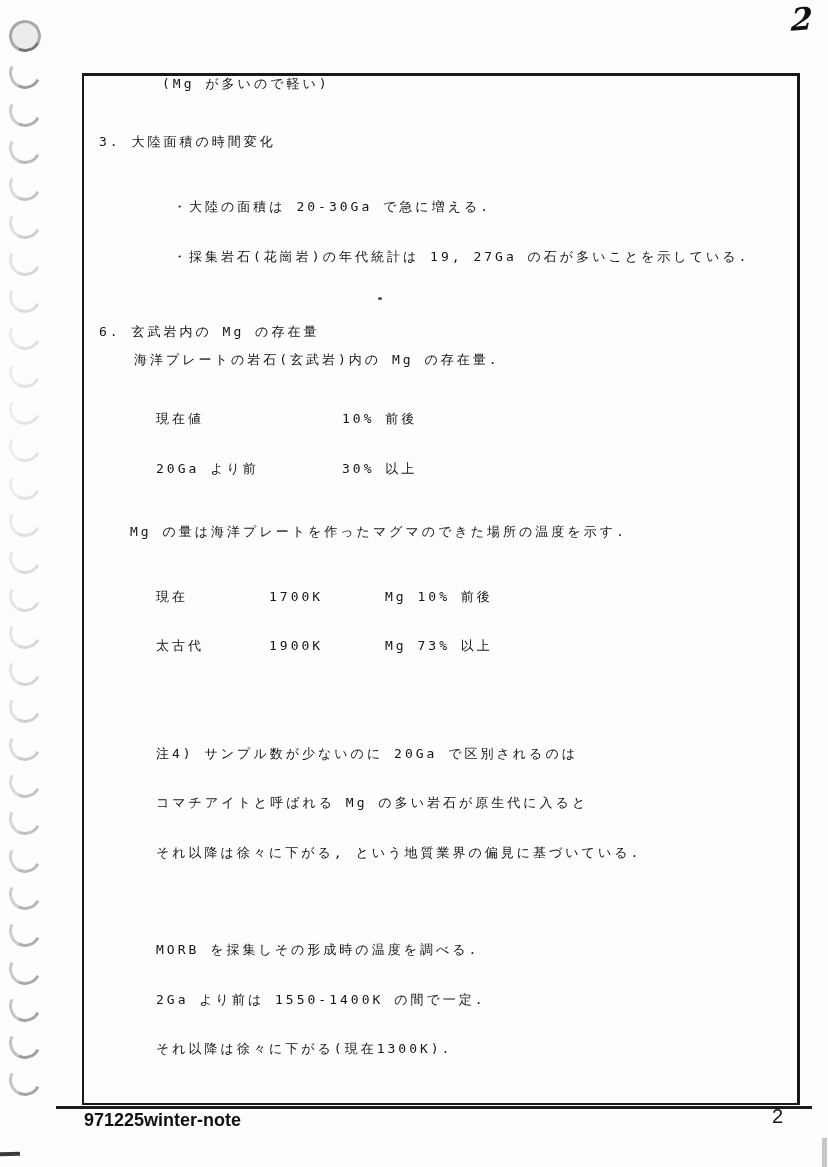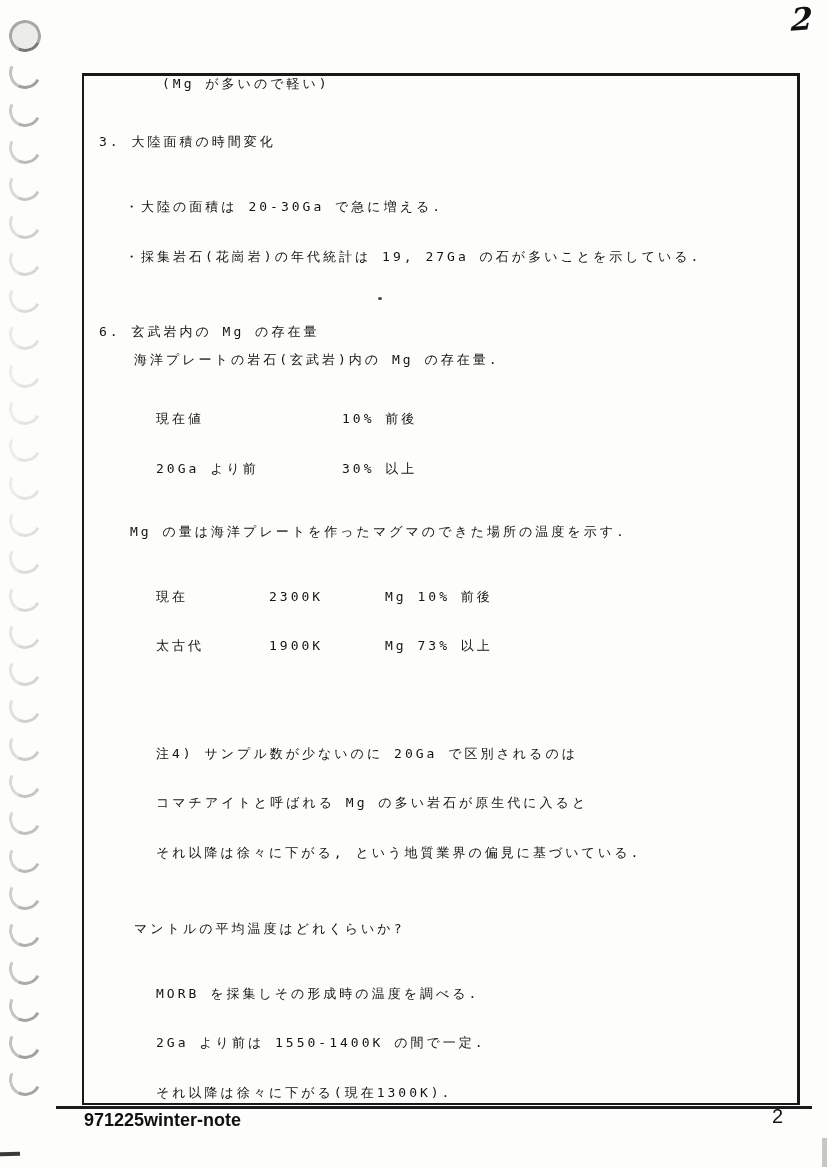--- a/index.html
+++ b/index.html
@@ -29,21 +29,21 @@
     position:absolute;left:82px;top:73px;width:718px;height:1032px;
     border:2px solid #181818;border-top-width:3px;border-right-width:3px;
     box-sizing:border-box;padding-top:0;overflow:hidden;
     font-size:13px;letter-spacing:3px;line-height:16.5px;
   }
   .para{white-space:pre;}
   .line{display:block;white-space:pre;}
   .L0{margin-left:15px;}
   .L1{margin-left:50px;}
   .L2{margin-left:72px;}
-  .Lb{margin-left:41px;}
+  .Lb{margin-left:89px;}
   .Lmg{margin-left:78px;}
   .Lmeaning{margin-left:46px;}
   .trow{display:flex;gap:44px;}
   .t1c1{width:142px;}
   .t2c1{width:69px;}
   .t2c2{width:72px;}
   
   .footer-rule{position:absolute;left:56px;top:1106px;width:756px;height:3px;background:#1c1c1c;}
   .footer-label{
     position:absolute;left:84px;top:1110px;
@@ -123,37 +123,36 @@
         <span class="t1c1">20Ga より前</span>
         <span>30% 以上</span>
       </div>
     </div>
 
     <div class="para Lmeaning" style="margin-top:14px">Mg の量は海洋プレートを作ったマグマのできた場所の温度を示す.</div>
 
     <div class="para L2" style="margin-top:15px">
       <div class="trow">
         <span class="t2c1">現在</span>
-        <span class="t2c2">2300K</span>
+        <span class="t2c2">1700K</span>
         <span>Mg 10% 前後</span>
       </div>
       <div class="trow">
         <span class="t2c1">太古代</span>
         <span class="t2c2">1900K</span>
         <span>Mg 73% 以上</span>
       </div>
     </div>
 
     <div class="para L2" style="margin-top:25px">
       <span class="line">注4) サンプル数が少ないのに 20Ga で区別されるのは</span>
       <span class="line">コマチアイトと呼ばれる Mg の多い岩石が原生代に入ると</span>
       <span class="line">それ以降は徐々に下がる, という地質業界の偏見に基づいている.</span>
     </div>
 
-    <div class="para L1" style="margin-top:27px">マントルの平均温度はどれくらいか?</div>
 
     <div class="para L2" style="margin-top:15px">
       <span class="line">MORB を採集しその形成時の温度を調べる.</span>
       <span class="line">2Ga より前は 1550-1400K の間で一定.</span>
       <span class="line">それ以降は徐々に下がる(現在1300K).</span>
     </div>
 
   </div>
 
   <div class="footer-rule"></div>

